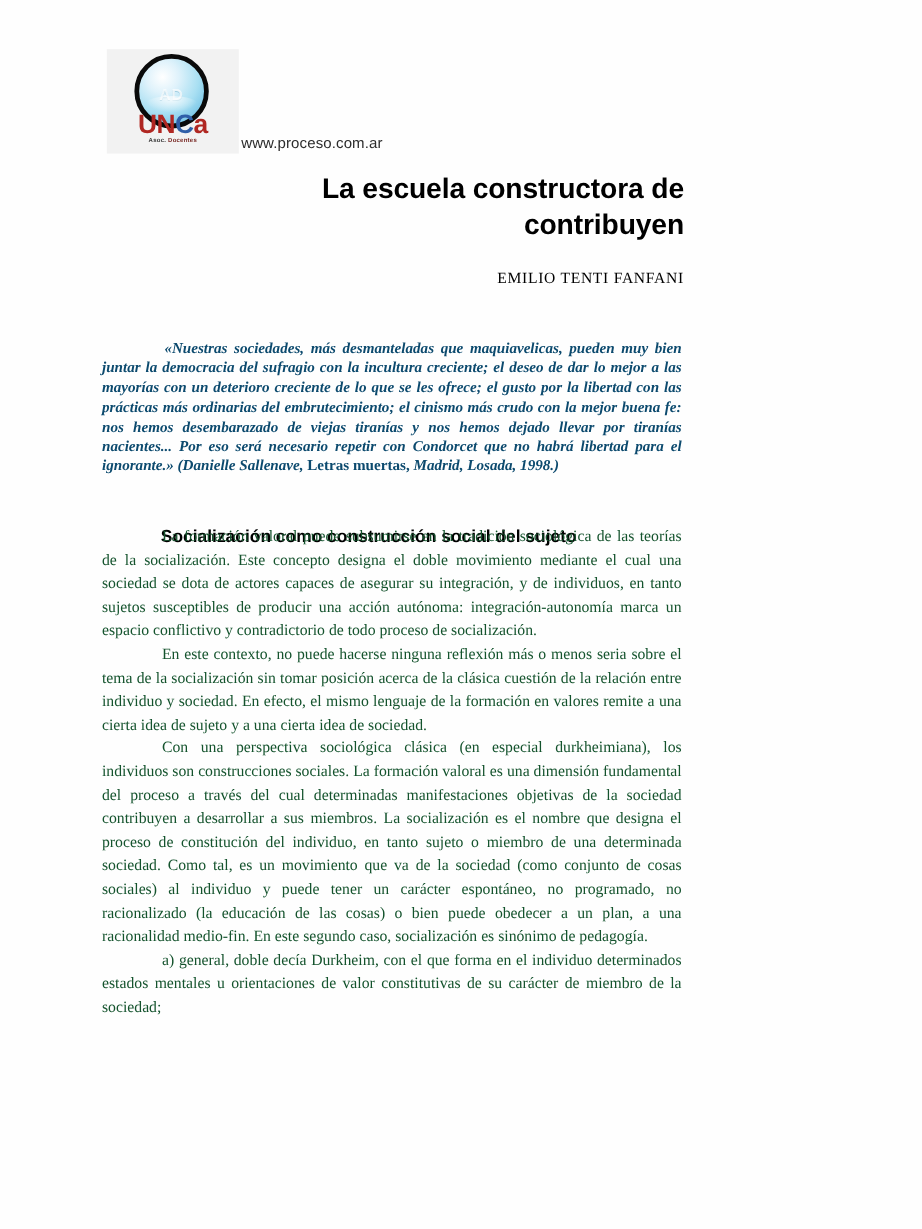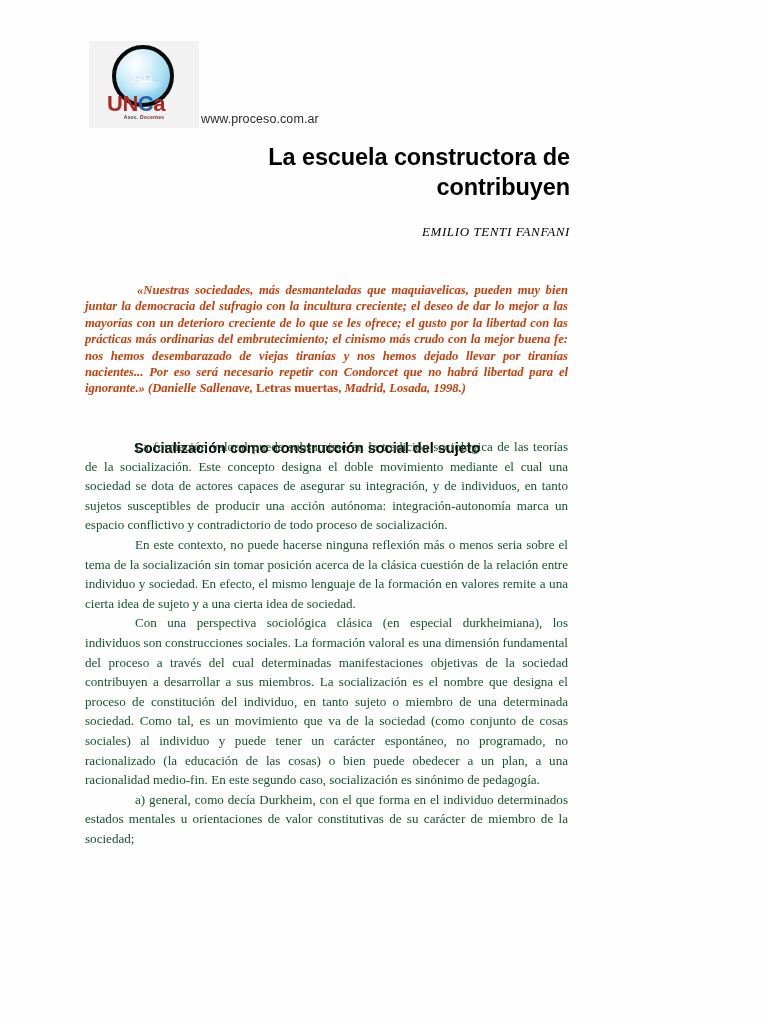--- a/index.html
+++ b/index.html
@@ -71,20 +71,21 @@
     width: 80%;
     height: 26%;
     border-radius: 50%;
     background: radial-gradient(ellipse at 50% 20%, rgba(255,255,255,0.75) 0%, rgba(255,255,255,0) 70%);
   }
   .logo-unca {
     position: absolute;
     left: 18px;
     top: 52px;
     width: 74px;
+    text-align: center;
     font-family: "Liberation Sans", sans-serif;
     font-weight: bold;
     font-size: 22px;
     line-height: 22px;
     letter-spacing: -0.5px;
   }
   .logo-unca .c1 { color: #b02722; }
   .logo-unca .c2 { color: #2f5fa8; }
   .logo-tagline {
     position: absolute;
@@ -124,41 +125,40 @@
     font-weight: bold;
     font-size: 23.5px;
     line-height: 30px;
     letter-spacing: -0.1px;
     color: #000;
     margin: 0;
   }
   .doc-author {
     margin-top: 22px;
     font-family: "Liberation Serif", serif;
-    font-style: italic;
     font-weight: normal;
     font-size: 13px;
     letter-spacing: 0.6px;
     color: #000;
   }
 
   
   .epigraph {
     position: absolute;
     left: 85px;
     top: 282px;
     width: 483px;
     font-family: "Liberation Serif", serif;
     font-style: italic;
     font-weight: bold;
     font-size: 12.6px;
     line-height: 16.4px;
     text-align: justify;
     text-indent: 52px;
-    color: #c2410c;
+    color: #0c4a6e;
   }
   .epigraph .upright {
     font-style: normal;
   }
 
   
   .section-heading {
     position: absolute;
     left: 134px;
     top: 414px;
@@ -215,16 +215,16 @@
   </div>
 
   <div class="epigraph"><span>«Nuestras sociedades, más desmanteladas que maquiavelicas, pueden muy bien juntar la democracia del sufragio con la incultura creciente; el deseo de dar lo mejor a las mayorías con un deterioro creciente de lo que se les ofrece; el gusto por la libertad con las prácticas más ordinarias del embrutecimiento; el cinismo más crudo con la mejor buena fe: nos hemos desembarazado de viejas tiranías y nos hemos dejado llevar por tiranías nacientes... Por eso será necesario repetir con Condorcet que no habrá libertad para el ignorante.» (Danielle Sallenave, </span><span class="upright">Letras muertas,</span><span> Madrid, Losada, 1998.)</span></div>
 
   <div class="section-heading">Socialización como construcción social del sujeto</div>
 
   <div class="body-copy">
     <p>La formación valoral puede subsumirse en la tradición sociológica de las teorías de la socialización. Este concepto designa el doble movimiento mediante el cual una sociedad se dota de actores capaces de asegurar su integración, y de individuos, en tanto sujetos susceptibles de producir una acción autónoma: integración-autonomía marca un espacio conflictivo y contradictorio de todo proceso de socialización.</p>
     <p>En este contexto, no puede hacerse ninguna reflexión más o menos seria sobre el tema de la socialización sin tomar posición acerca de la clásica cuestión de la relación entre individuo y sociedad. En efecto, el mismo lenguaje de la formación en valores remite a una cierta idea de sujeto y a una cierta idea de sociedad.</p>
     <p>Con una perspectiva sociológica clásica (en especial durkheimiana), los individuos son construcciones sociales. La formación valoral es una dimensión fundamental del proceso a través del cual determinadas manifestaciones objetivas de la sociedad contribuyen a desarrollar a sus miembros. La socialización es el nombre que designa el proceso de constitución del individuo, en tanto sujeto o miembro de una determinada sociedad. Como tal, es un movimiento que va de la sociedad (como conjunto de cosas sociales) al individuo y puede tener un carácter espontáneo, no programado, no racionalizado (la educación de las cosas) o bien puede obedecer a un plan, a una racionalidad medio-fin. En este segundo caso, socialización es sinónimo de pedagogía.</p>
-    <p>a) general, como decía Durkheim, con el que forma en el individuo determinados estados mentales u orientaciones de valor constitutivas de su carácter de miembro de la sociedad;</p>
+    <p>a) general, doble decía Durkheim, con el que forma en el individuo determinados estados mentales u orientaciones de valor constitutivas de su carácter de miembro de la sociedad;</p>
   </div>
 
 </div>
 
 </body></html>

